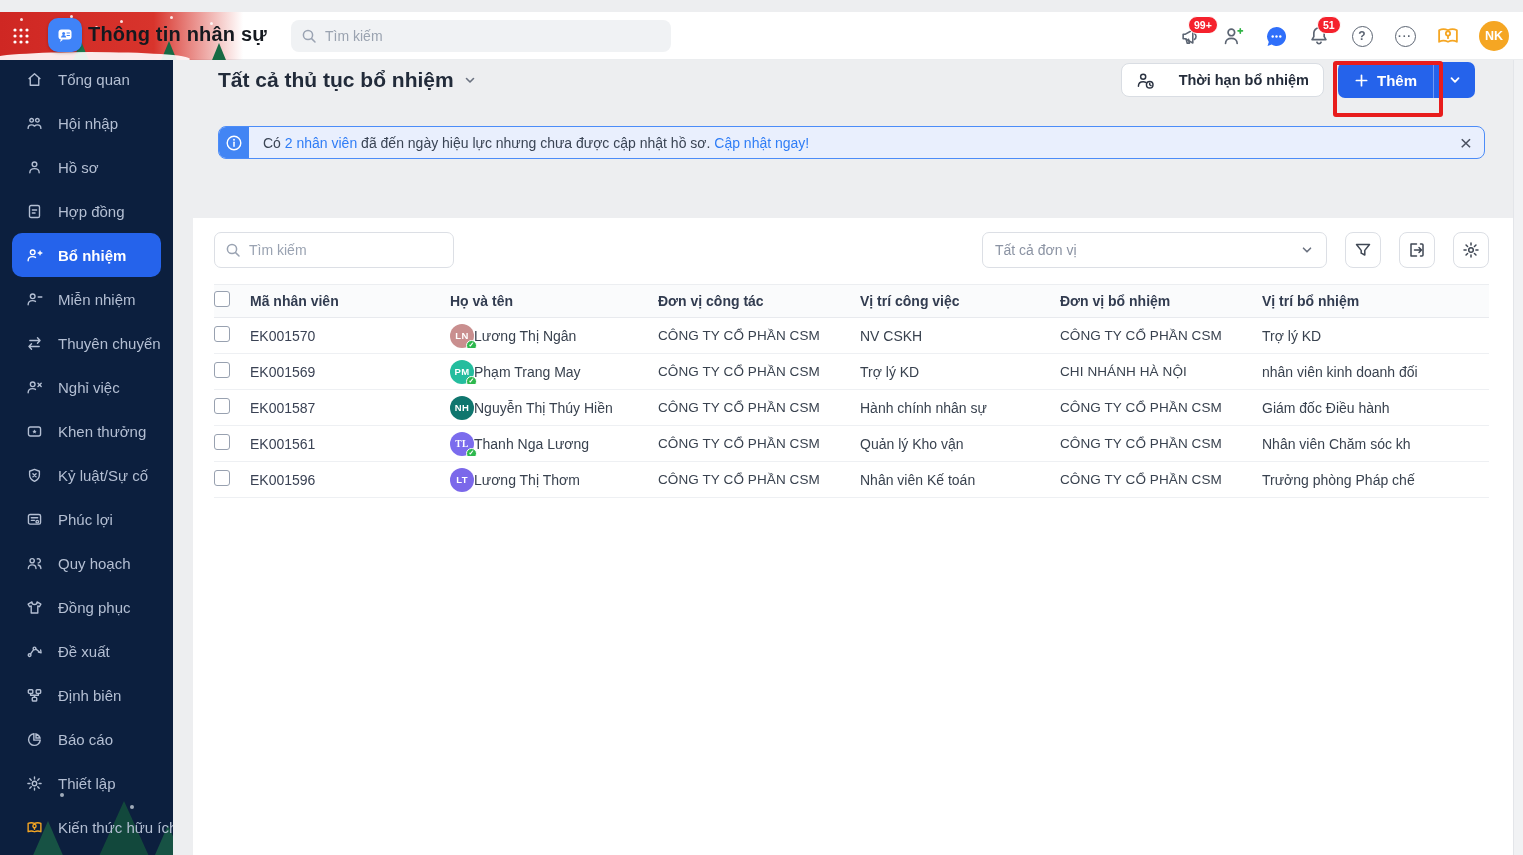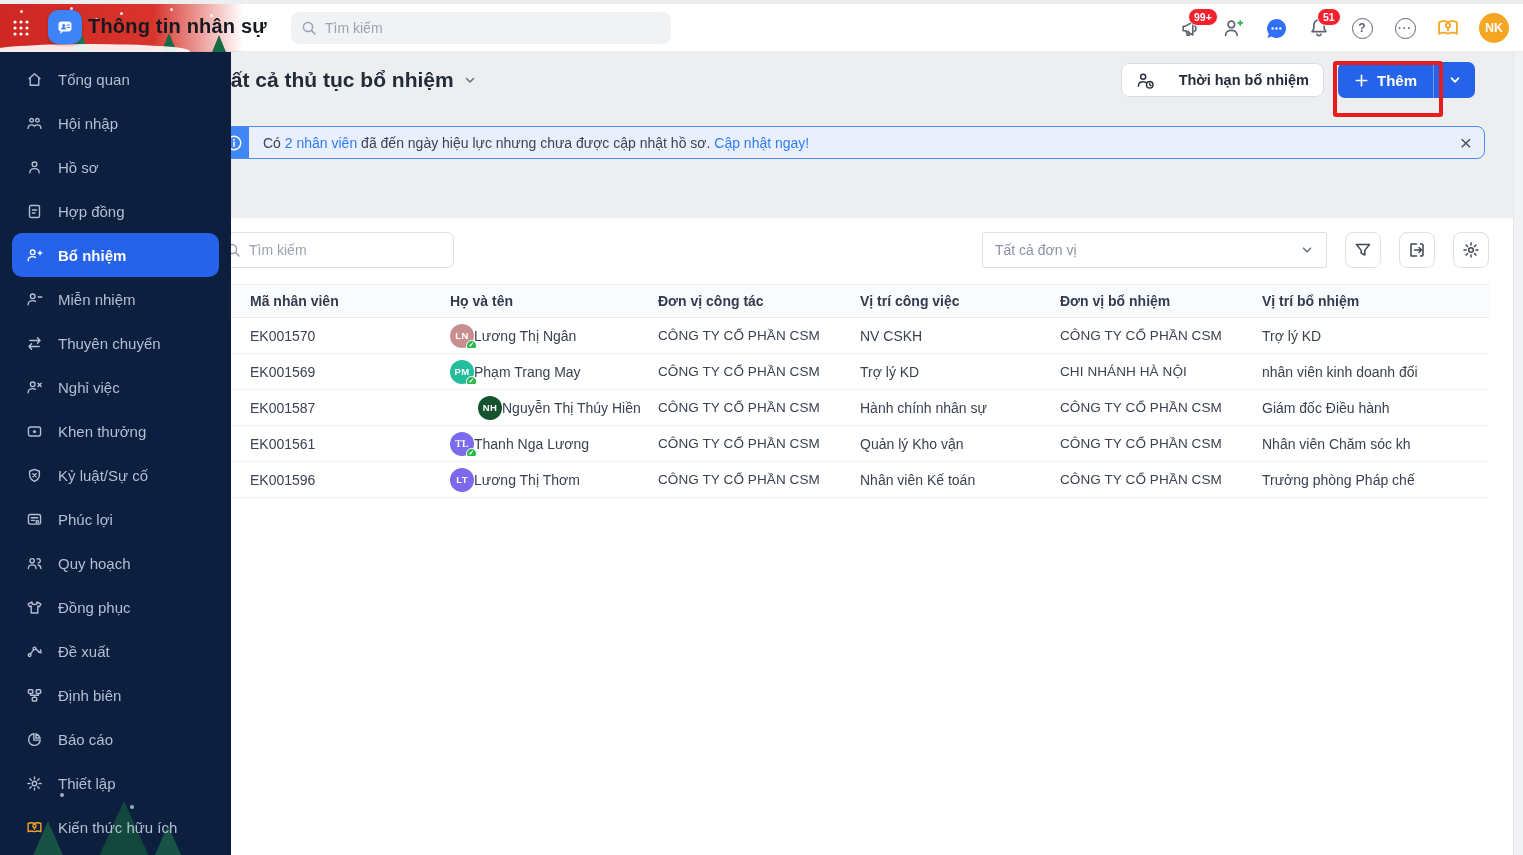--- a/index.html
+++ b/index.html
@@ -1,20 +1,20 @@
 <!DOCTYPE html>
 <html><head>
 <meta charset="utf-8">
 <style>
   * { margin:0; padding:0; box-sizing:border-box; }
   html,body { width:1523px; height:855px; overflow:hidden;
     font-family:"Liberation Sans", sans-serif; background:#edeef0; }
 
   
-  .topbar { position:absolute; left:0; top:4px; width:1523px; height:48px;
+  .topbar { position:absolute; left:0; top:12px; width:1523px; height:48px;
     background:#fff; border-bottom:1px solid #ebedef; z-index:30; }
   .decor { position:absolute; left:0; top:0; width:248px; height:48px; overflow:hidden;
     background:linear-gradient(90deg,#cf2723 0%,#d8342c 62%,rgba(216,52,44,0) 98%); }
   .decor .snow-band { position:absolute; left:-10px; bottom:-6px; width:200px; height:14px;
     background:#fff; border-radius:50%; opacity:.9; }
   .decor .flake { position:absolute; width:3px; height:3px; border-radius:50%; background:#fff; opacity:.85; }
   .tree { position:absolute; width:0; height:0; border-left:9px solid transparent;
     border-right:9px solid transparent; border-bottom:22px solid #1d7a4e; }
   .tree.t2 { border-bottom-color:#176a43; }
   .grid-icon { position:absolute; left:12px; top:15px; }
@@ -34,21 +34,21 @@
     justify-content:center; cursor:pointer; }
   .circle-glyph { width:21px; height:21px; border:1.6px solid #5b6472; border-radius:50%;
     display:flex; align-items:center; justify-content:center; font-size:12px; color:#5b6472; font-weight:700; }
   .badge { position:absolute; top:-8px; left:10px; background:#f5222d; color:#fff;
     font-size:10.5px; font-weight:700; border-radius:9px; padding:1.5px 5px; line-height:1.2;
     border:1.5px solid #fff; white-space:nowrap; }
   .avatar-nk { width:30px; height:30px; border-radius:50%; background:#f5a623; color:#fff;
     font-size:12.5px; font-weight:700; display:flex; align-items:center; justify-content:center; cursor:pointer; }
 
   
-  .sidebar { position:absolute; left:0; top:48px; bottom:0; width:231px;
+  .sidebar { position:absolute; left:0; top:48px; bottom:0; width:173px;
     background:#0c1f3e; z-index:20; padding-top:9px; overflow:hidden; }
   .side-item { height:44px; margin:0 12px; padding:0 13px; border-radius:10px;
     display:flex; align-items:center; gap:15px; color:#b4bfd3; cursor:pointer;
     position:relative; z-index:2; }
   .side-item .sicon { width:18px; height:18px; flex:0 0 18px; display:flex; align-items:center; justify-content:center; }
   .side-item .slabel { font-size:15px; white-space:nowrap; }
   .side-item.active { background:#2563eb; color:#fff; }
   .side-item.active .slabel { font-weight:700; }
   .side-item.knowledge .sicon { color:#f5a623; }
   .side-trees { position:absolute; bottom:0; left:0; right:0; height:80px; z-index:1; }
@@ -89,21 +89,21 @@
   
   .card { position:absolute; left:0; right:0; top:170px; bottom:0; background:#fff;
     padding:14px 24px 0 21px; }
   .filter-row { display:flex; align-items:center; }
   .search-box { width:240px; height:36px; border:1px solid #dcdfe5; border-radius:7px;
     display:flex; align-items:center; padding:0 10px; background:#fff; }
   .search-box input { border:0; outline:0; font-size:14px; color:#3c4350; width:100%;
     margin-left:8px; font-family:"Liberation Sans",sans-serif; }
   .search-box input::placeholder { color:#9aa3b2; }
   .filter-right { margin-left:auto; display:flex; align-items:center; gap:18px; }
-  .unit-select { width:345px; height:36px; border:1px solid #dcdfe5; border-radius:2px;
+  .unit-select { width:345px; height:36px; border:1px solid #dcdfe5; border-radius:7px;
     display:flex; align-items:center; padding:16px 12px; cursor:pointer; margin-right:0; }
   .unit-select .val { font-size:14px; color:#8b93a3; }
   .unit-select .chev { margin-left:auto; }
   .icon-btn { width:36px; height:36px; border:1px solid #dcdfe5; border-radius:8px;
     background:#fff; display:flex; align-items:center; justify-content:center; cursor:pointer; }
 
   .table { margin-top:16px; }
   .trow { display:grid; grid-template-columns:36px 200px 208px 202px 200px 202px 1fr;
     align-items:center; height:36px; border-bottom:1px solid #eef0f3; }
   .trow.thead { height:34px; background:#fafbfc; border-top:1px solid #eceef1;
@@ -539,21 +539,21 @@
         <span class="td upper">CÔNG TY CỔ PHẦN CSM</span>
         <span class="td">Trợ lý KD</span>
         <span class="td upper">CHI NHÁNH HÀ NỘI</span>
         <span class="td">nhân viên kinh doanh đối</span>
       </div>
 
       <div class="trow">
         <span><span class="cb"></span></span>
         <span class="td code">EK001587</span>
         <span class="td name-cell">
-          <span class="avatar" style="background: #14532d; margin-left: 28px;">
+          <span class="avatar" style="background: #0f766e;">
               <span>NH</span>
             </span>
           <span>Nguyễn Thị Thúy Hiền</span>
         </span>
         <span class="td upper">CÔNG TY CỔ PHẦN CSM</span>
         <span class="td">Hành chính nhân sự</span>
         <span class="td upper">CÔNG TY CỔ PHẦN CSM</span>
         <span class="td">Giám đốc Điều hành</span>
       </div>
 

